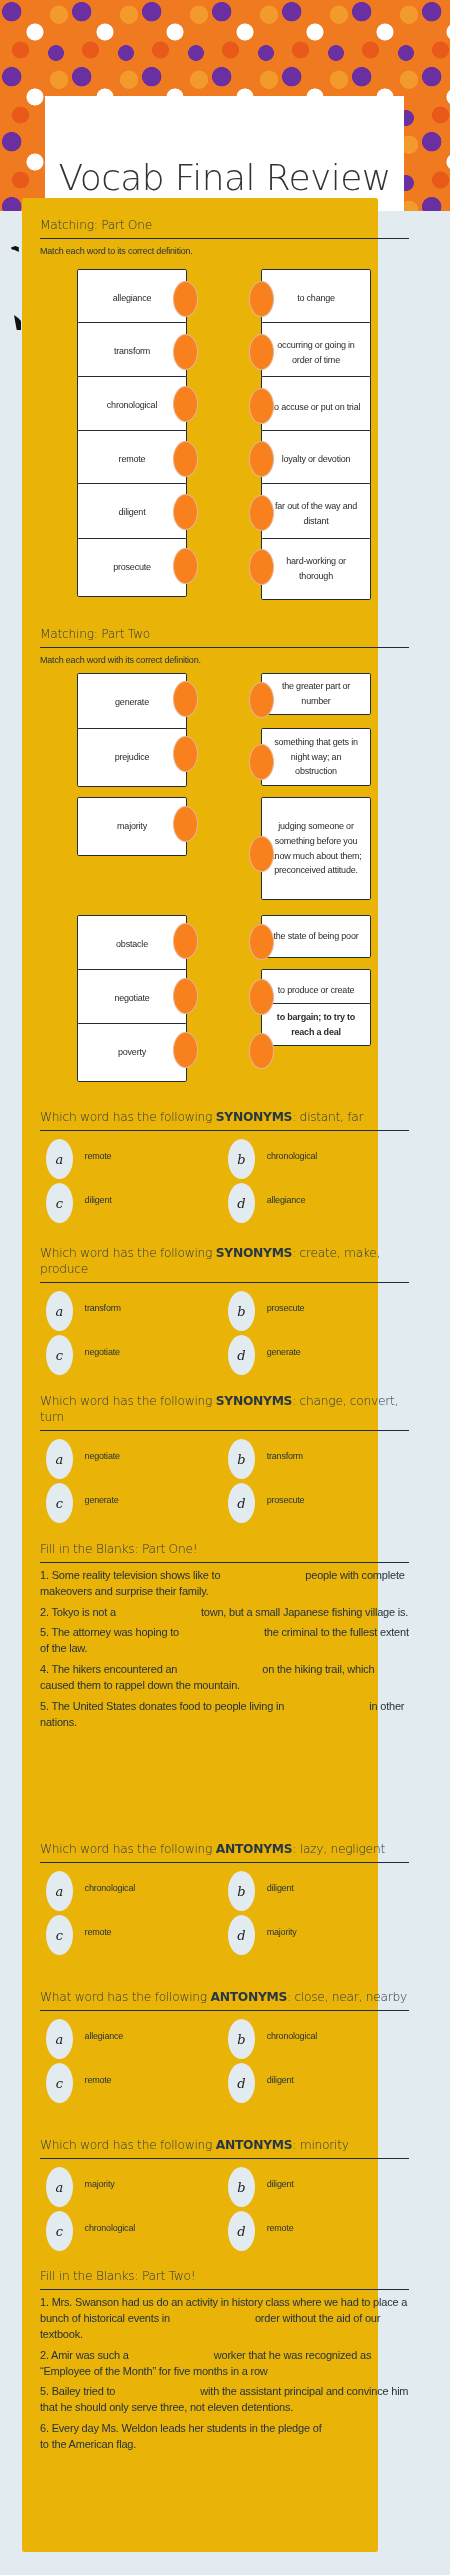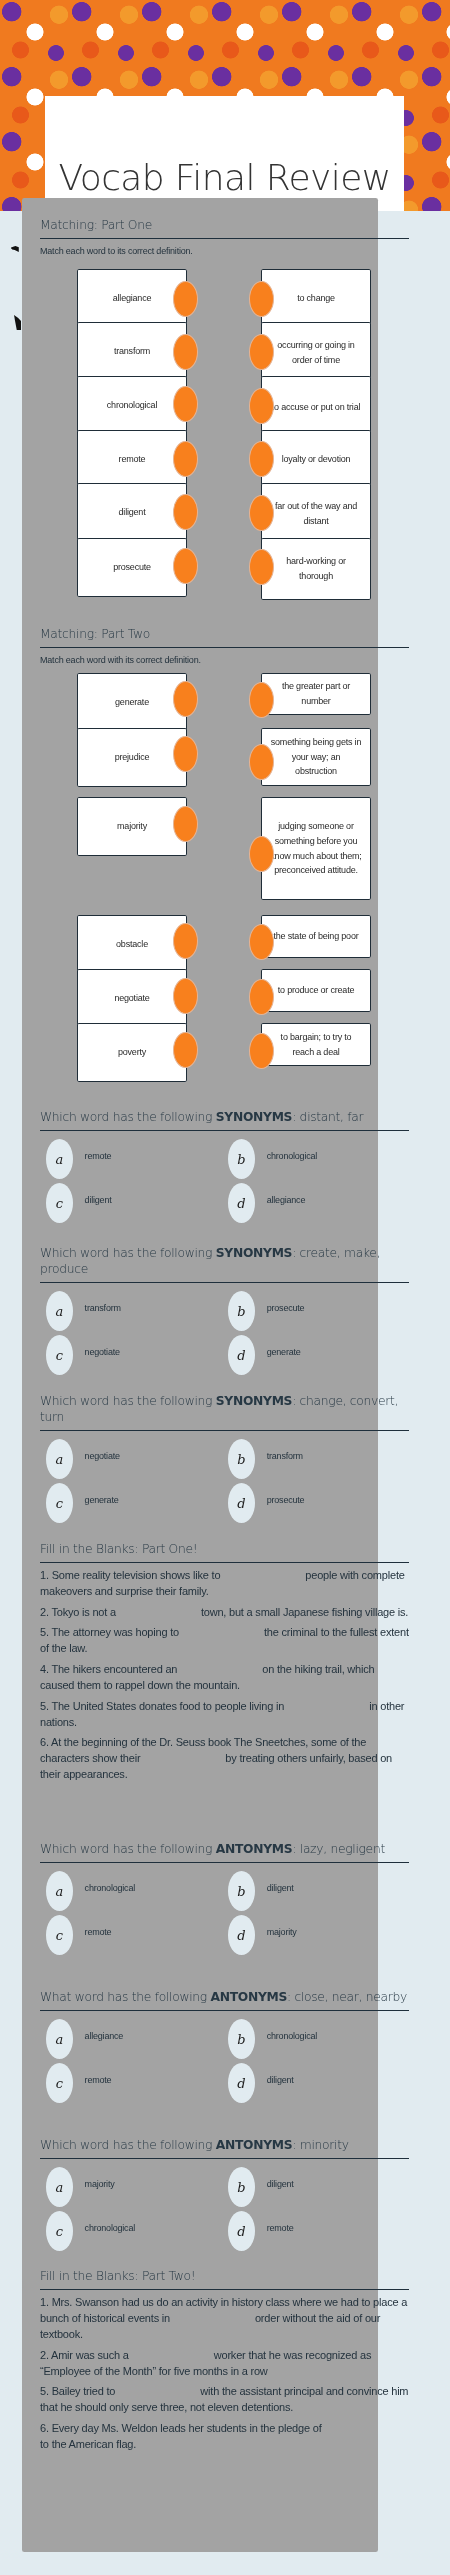--- a/index.html
+++ b/index.html
@@ -25,21 +25,21 @@
   .title-box { position: absolute; left: 45px; top: 96px; width: 359px; height: 117px; background: #ffffff;
     display: flex; align-items: center; justify-content: center; text-align: center; }
   .title-box h1 { font-family: "DejaVu Sans", sans-serif; font-weight: 300; font-size: 36px; line-height: 46px; color: #333; letter-spacing: -0.6px; }
 
   
   .bat { position: absolute; width: 8.2px; height: 5.9px; background: #111; }
   .bat.b1 { left: 10.6px; top: 246px; clip-path: polygon(0 30%, 40% 10%, 60% 0, 100% 20%, 100% 100%, 50% 70%, 20% 60%); }
   .bat.b2 { left: 14px; top: 315px; width: 7px; height: 15.3px; clip-path: polygon(0 0, 60% 20%, 100% 40%, 100% 100%, 40% 100%, 20% 50%); }
 
   
-  .card { position: absolute; left: 22px; top: 198px; width: 356px; height: 2354px; background: #a3a3a3; border-radius: 2.3px; }
+  .card { position: absolute; left: 22px; top: 198px; width: 356px; height: 2354px; background: #eab308; border-radius: 2.3px; }
   .section { position: absolute; left: 18px; width: 369px; }
   .sec-title { font-family: "DejaVu Sans", sans-serif; font-weight: 300; font-size: 12.3px; line-height: 16px; color: #273844; letter-spacing: -0.3px; }
   .sec-title b { font-weight: 700; }
   .rule { height: 0.6px; background: #1e2f3c; margin-top: 4.7px; }
   .instr { font-size: 9px; color: #24333e; margin-top: 8.2px; letter-spacing: -0.2px; }
 
   
   .match-area { position: absolute; left: 0; width: 369px; }
   .mbox { position: absolute; background: #fff; border: 0.6px solid #1f2d38; border-radius: 1.8px; display: flex; align-items: center; justify-content: center; text-align: center; font-size: 9px; line-height: 14.7px; color: #2a2a2a; letter-spacing: -0.2px; }
   .mbox.left { left: 37px; width: 110px; height: 59px; }
@@ -112,25 +112,25 @@
     <div class="instr">Match each word with its correct definition.</div>
     <div class="match-area" style="top:47px;">
       <div class="mbox left" style="top:0;">generate</div>
       <div class="mbox left" style="top:55px;">prejudice</div>
       <div class="mbox left" style="top:124px;">majority</div>
       <div class="mbox left" style="top:242px;">obstacle</div>
       <div class="mbox left" style="top:296px;">negotiate</div>
       <div class="mbox left" style="top:350px;">poverty</div>
 
       <div class="mbox right" style="top:0; height:42px;">the greater part or number</div>
-      <div class="mbox right" style="top:55px; height:58px;">something being gets in your way; an obstruction</div>
+      <div class="mbox right" style="top:55px; height:58px;">something that gets in night way; an obstruction</div>
       <div class="mbox right" style="top:124px; height:103px;">judging someone or something before you know much about them; preconceived attitude.</div>
       <div class="mbox right" style="top:242px; height:43px;">the state of being poor</div>
       <div class="mbox right" style="top:296px; height:43px;">to produce or create</div>
-      <div class="mbox right" style="top:350px; height:43px;">to bargain; to try to reach a deal</div>
+      <div class="mbox right" style="top:330px; height:43px;font-weight:bold;">to bargain; to try to reach a deal</div>
 
       <div class="dot" style="left:133px; top:7.6px;"></div>
       <div class="dot" style="left:133px; top:63px;"></div>
       <div class="dot" style="left:133px; top:133px;"></div>
       <div class="dot" style="left:133px; top:250px;"></div>
       <div class="dot" style="left:133px; top:305px;"></div>
       <div class="dot" style="left:133px; top:359px;"></div>
 
       <div class="dot" style="left:209px; top:8.8px;"></div>
       <div class="dot" style="left:209px; top:71px;"></div>
@@ -211,21 +211,20 @@
   </div>
 
   <div class="section fb" style="top:1343px;">
     <div class="sec-title">Fill in the Blanks: Part One!</div>
     <div class="rule"></div>
     <p><span>1. Some reality television shows like to</span><span class="blank" style="width:85px;"></span><span>people with complete makeovers and surprise their family.</span></p>
     <p><span>2. Tokyo is not a</span><span class="blank" style="width:85px;"></span><span>town, but a small Japanese fishing village is.</span></p>
     <p><span>5. The attorney was hoping to</span><span class="blank" style="width:85px;"></span><span>the criminal to the fullest extent of the law.</span></p>
     <p><span>4. The hikers encountered an</span><span class="blank" style="width:85px;"></span><span>on the hiking trail, which caused them to rappel down the mountain.</span></p>
     <p><span>5. The United States donates food to people living in</span><span class="blank" style="width:85px;"></span><span>in other nations.</span></p>
-    <p><span>6. At the beginning of the Dr. Seuss book The Sneetches, some of the characters show their</span><span class="blank" style="width:85px;"></span><span>by treating others unfairly, based on their appearances.</span></p>
   </div>
 
   <div class="section" style="top:1643px;">
     <div class="sec-title"><span>Which word has the following </span><b>ANTONYMS</b><span>: lazy, negligent</span></div>
     <div class="rule"></div>
     <div class="opts">
       <div class="opt" style="left:5.9px; top:0;">
           <span class="bubble">a</span>
           <span class="otext">chronological</span>
         </div>

